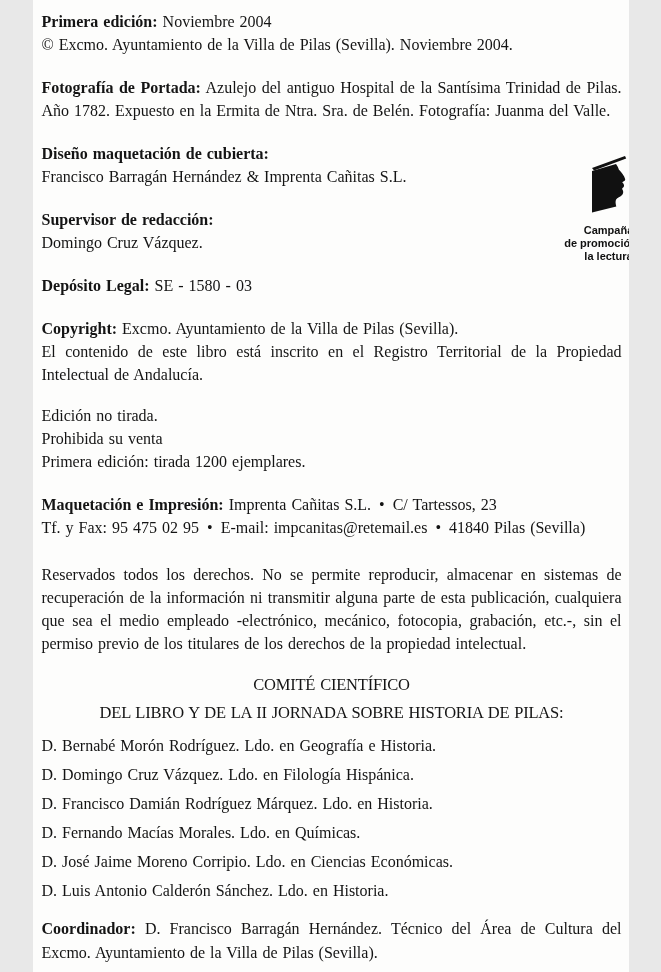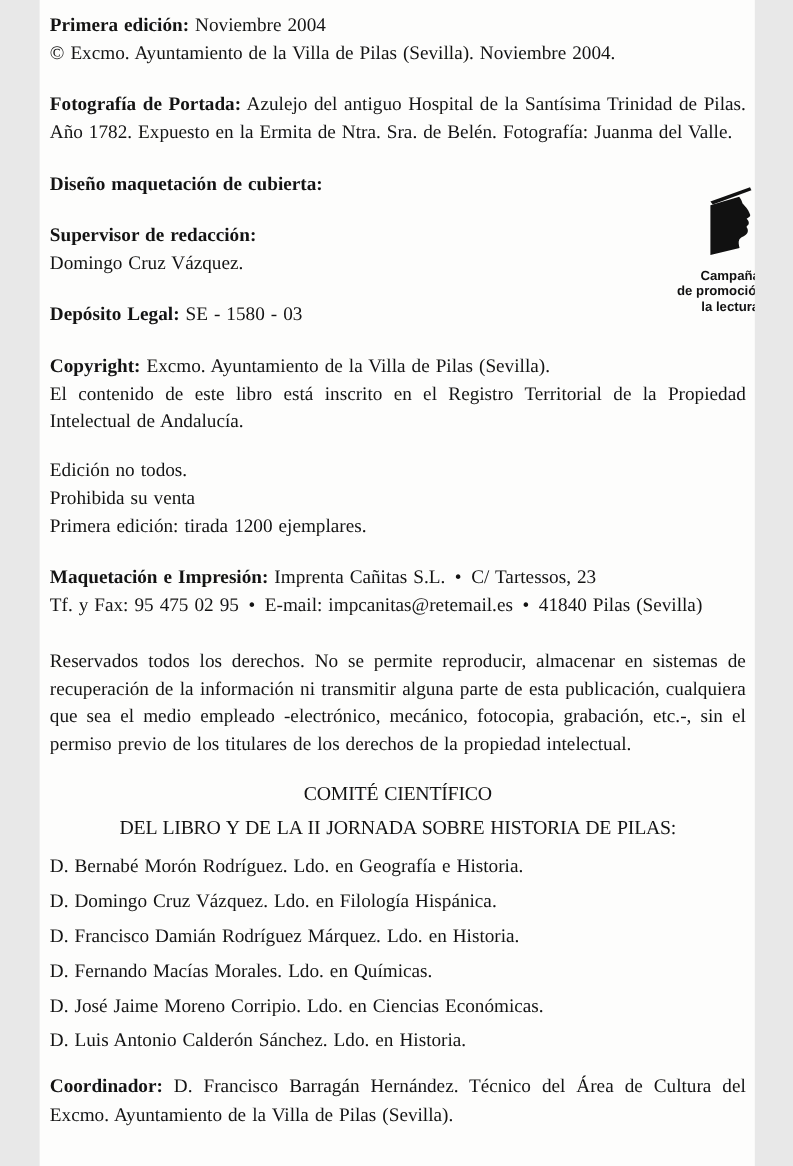--- a/index.html
+++ b/index.html
@@ -52,36 +52,37 @@
 
   <div class="block first">
     <div><b>Primera edición:</b><span> Noviembre 2004</span></div>
     <div>© Excmo. Ayuntamiento de la Villa de Pilas (Sevilla). Noviembre 2004.</div>
   </div>
 
   <p class="block just"><b>Fotografía de Portada:</b><span> Azulejo del antiguo Hospital de la Santísima Trinidad de Pilas. Año 1782. Expuesto en la Ermita de Ntra. Sra. de Belén. Fotografía: Juanma del Valle.</span></p>
 
   <div class="block">
     <div class="bold">Diseño maquetación de cubierta:</div>
+    <div>Francisco Barragán Hernández &amp; Imprenta Cañitas S.L.</div>
   </div>
 
   <div class="block">
     <div class="bold">Supervisor de redacción:</div>
     <div>Domingo Cruz Vázquez.</div>
   </div>
 
   <div class="block"><b>Depósito Legal:</b><span> SE - 1580 - 03</span></div>
 
   <div class="block">
     <div><b>Copyright:</b><span> Excmo. Ayuntamiento de la Villa de Pilas (Sevilla).</span></div>
     <p class="just">El contenido de este libro está inscrito en el Registro Territorial de la Propiedad Intelectual de Andalucía.</p>
   </div>
 
   <div class="block notes" style="margin-top:18px;">
-    <div>Edición no todos.</div>
+    <div>Edición no tirada.</div>
     <div>Prohibida su venta</div>
     <div>Primera edición: tirada 1200 ejemplares.</div>
   </div>
 
   <div class="block">
     <div><b>Maquetación e Impresión:</b><span> Imprenta Cañitas S.L. • C/ Tartessos, 23</span></div>
     <div>Tf. y Fax: 95 475 02 95 • E-mail: impcanitas@retemail.es • 41840 Pilas (Sevilla)</div>
   </div>
 
   <p class="block just" style="margin-top:24px;">Reservados todos los derechos. No se permite reproducir, almacenar en sistemas de recuperación de la información ni transmitir alguna parte de esta publicación, cualquiera que sea el medio empleado -electrónico, mecánico, fotocopia, grabación, etc.-, sin el permiso previo de los titulares de los derechos de la propiedad intelectual.</p>

